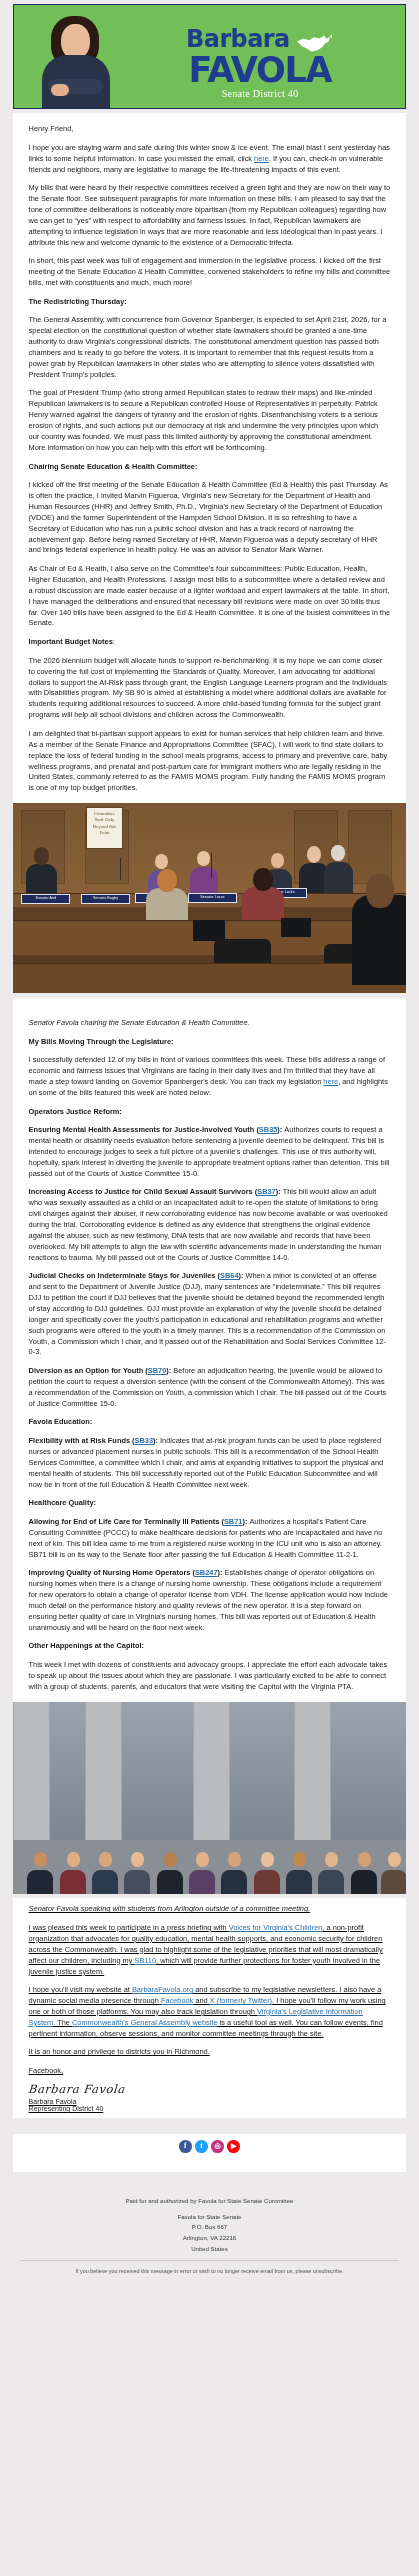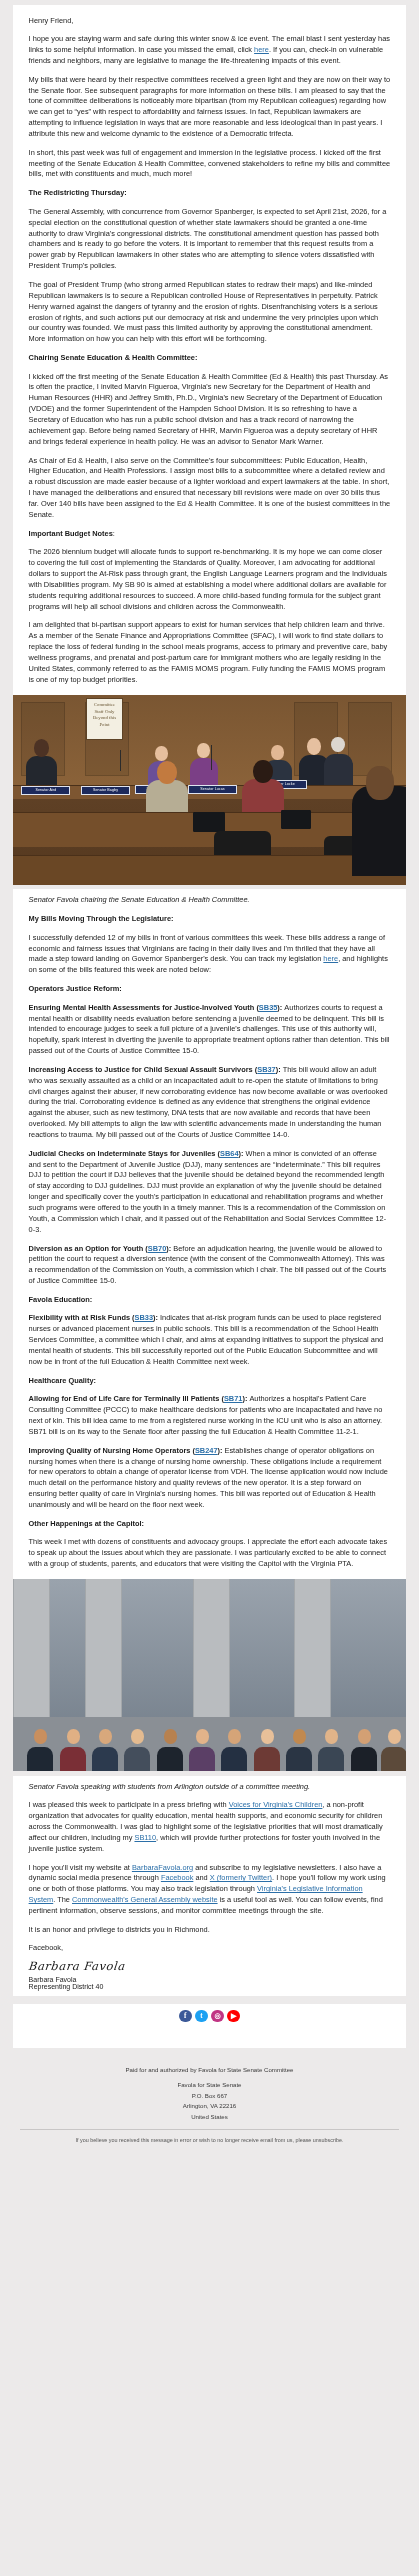--- a/index.html
+++ b/index.html
@@ -205,22 +205,22 @@
   }
   .students .colwall {
     position:absolute; top:0; bottom:54px; width:35px; background:#b9bcbf;
     border-left:1.2px solid #a3a7aa; border-right:1.2px solid #a3a7aa;
   }
   .students .stu { position:absolute; bottom:42px; }
   .students .s-head { width:13px; height:15px; border-radius:48%; position:absolute; }
   .students .s-body { width:26px; height:51px; border-radius:8.4px 8.4px 0 0; position:absolute; }
   .social {
     background: #ffffff;
-    margin: 8px 13px;
-    padding: 6px 0 26px 0;
+    margin: 16px 13px;
+    padding: 6px 0 19px 0;
     text-align: center;
   }
   .social .ic {
     display: inline-block;
     width: 12.6px; height: 12.6px;
     border-radius: 50%;
     margin: 0 1.8px;
     vertical-align: middle;
     color: #fff;
     font-size: 7.2px;
@@ -263,20 +263,44 @@
     border-bottom: 0;
   }
   .sig-name { font-size: 7px; color:#1b1b1b; margin-top: 2.4px; }
   .sig-title { font-size: 7px; color:#1b1b1b; }
 </style>
 </head>
 <body>
 
 <div class="page">
 
+  <div class="banner-wrap">
+    <div class="banner">
+      <div class="banner-photo">
+        <div class="ph-hair"></div>
+        <div class="ph-face"></div>
+        <div class="ph-body"></div>
+        <div class="ph-arm"></div>
+        <div class="ph-hand"></div>
+      </div>
+      <div class="banner-text">
+        <div>
+          <span class="bn-first">Barbara</span>
+          <span class="bn-va">
+            <svg viewBox="0 0 64 36" width="38" height="21.6" aria-hidden="true">
+              <path d="M2 14 L12 9 L22 12 L30 7 L40 9 L47 4 L52 10 L57 6 L55 14 L49 17 L44 24 L36 29 L26 31 L18 26 L10 22 Z" fill="#ffffff"></path>
+              <path d="M57 5 L61 2 L60 9 Z" fill="#ffffff"></path>
+            </svg>
+          </span>
+        </div>
+        <div class="bn-last">FAVOLA</div>
+        <div class="bn-sub">Senate District 40</div>
+      </div>
+    </div>
+  </div>
 
   <div class="content">
 
     <p>Henry Friend,</p>
 
     <p><span>I hope you are staying warm and safe during this winter snow &amp; ice event. The email blast I sent yesterday has links to some helpful information. In case you missed the email, click </span><a class="lnk" href="#">here</a><span>. If you can, check-in on vulnerable friends and neighbors, many are legislative to manage the life-threatening impacts of this event.</span></p>
 
     <p>My bills that were heard by their respective committees received a green light and they are now on their way to the Senate floor. See subsequent paragraphs for more information on these bills. I am pleased to say that the tone of committee deliberations is noticeably more bipartisan (from my Republican colleagues) regarding how we can get to “yes” with respect to affordability and fairness issues. In fact, Republican lawmakers are attempting to influence legislation in ways that are more reasonable and less ideological than in past years. I attribute this new and welcome dynamic to the existence of a Democratic trifecta.</p>
 
     <p>In short, this past week was full of engagement and immersion in the legislative process. I kicked off the first meeting of the Senate Education &amp; Health Committee, convened stakeholders to refine my bills and committee bills, met with constituents and much, much more!</p>
@@ -357,21 +381,21 @@
         <div class="deskC desk"></div>
 
         <div class="person" style="left:339px;top:71px;">
           <div class="p-body" style="background:#15161a;left:0;top:20.4px;width:66px;height:90px;border-radius:18px 18px 0 0;"></div>
           <div class="p-head" style="background:#6b4a2e;left:14.4px;top:0;width:27.5px;height:34px;border-radius:46%;"></div>
         </div>
       </div>
     </div>
   </div>
 
-  <div class="content" style="padding-top:6px;">
+  <div class="content" style="padding-top:20px;">
     <p class="caption">Senator Favola chairing the Senate Education &amp; Health Committee.</p>
 
     <p class="h-bold">My Bills Moving Through the Legislature:</p>
     <p><span>I successfully defended 12 of my bills in front of various committees this week. These bills address a range of economic and fairness issues that Virginians are facing in their daily lives and I'm thrilled that they have all made a step toward landing on Governor Spanberger's desk. You can track my legislation </span><a class="lnk" href="#">here</a><span>, and highlights on some of the bills featured this week are noted below:</span></p>
 
     <p class="h-bold">Operators Justice Reform:</p>
 
     <p><b>Ensuring Mental Health Assessments for Justice-Involved Youth (</b><a class="billlnk" href="#">SB35</a><b>): </b><span>Authorizes courts to request a mental health or disability needs evaluation before sentencing a juvenile deemed to be delinquent. This bill is intended to encourage judges to seek a full picture of a juvenile's challenges. This use of this authority will, hopefully, spark interest in diverting the juvenile to appropriate treatment options rather than detention. This bill passed out of the Courts of Justice Committee 15-0.</span></p>
 
     <p><b>Increasing Access to Justice for Child Sexual Assault Survivors (</b><a class="billlnk" href="#">SB37</a><b>): </b><span>This bill would allow an adult who was sexually assaulted as a child or an incapacitated adult to re-open the statute of limitations to bring civil charges against their abuser, if new corroborating evidence has now become available or was overlooked during the trial.  Corroborating evidence is defined as any evidence that strengthens the original evidence against the abuser, such as new testimony, DNA tests that are now available and records that have been overlooked. My bill attempts to align the law with scientific advancements made in understanding the human reactions to trauma. My bill passed out of the Courts of Justice Committee 14-0.</span></p>
@@ -448,21 +472,21 @@
             <div class="s-head" style="background:#d3a074;left:6.6px;top:0;"></div>
           </div>
         <div class="stu" style="left:368px;">
             <div class="s-body" style="background:#5c4a3a;left:0;top:18px;"></div>
             <div class="s-head" style="background:#e6bb92;left:6.6px;top:0;"></div>
           </div>
       </div>
     </div>
   </div>
 
-  <div class="content" style="padding-top:6px;">
+  <div class="content" style="padding-top:6px;text-decoration:underline;">
     <p class="caption">Senator Favola speaking with students from Arlington outside of a committee meeting.</p>
 
     <p><span>I was pleased this week to participate in a press briefing with </span><a class="lnk" href="#">Voices for Virginia's Children</a><span>, a non-profit organization that advocates for quality education, mental health supports, and economic security for children across the Commonwealth. I was glad to highlight some of the legislative priorities that will most dramatically affect our children, including my </span><a class="lnk" href="#">SB110</a><span>, which will provide further protections for foster youth involved in the juvenile justice system.</span></p>
 
 
     <p><span>I hope you'll visit my website at </span><a class="lnk" href="#">BarbaraFavola.org</a><span> and subscribe to my legislative newsletters. I also have a dynamic social media presence through </span><a class="lnk" href="#">Facebook</a><span> and </span><a class="lnk" href="#">X (formerly Twitter)</a><span>. I hope you'll follow my work using one or both of those platforms. You may also track legislation through </span><a class="lnk" href="#">Virginia's Legislative Information System</a><span>. The </span><a class="lnk" href="#">Commonwealth's General Assembly website</a><span> is a useful tool as well. You can follow events, find pertinent information, observe sessions, and monitor committee meetings through the site.</span></p>
 
     <p>It is an honor and privilege to districts you in Richmond.</p>
 
     <p style="margin-bottom:3.6px;">Facebook,</p>

